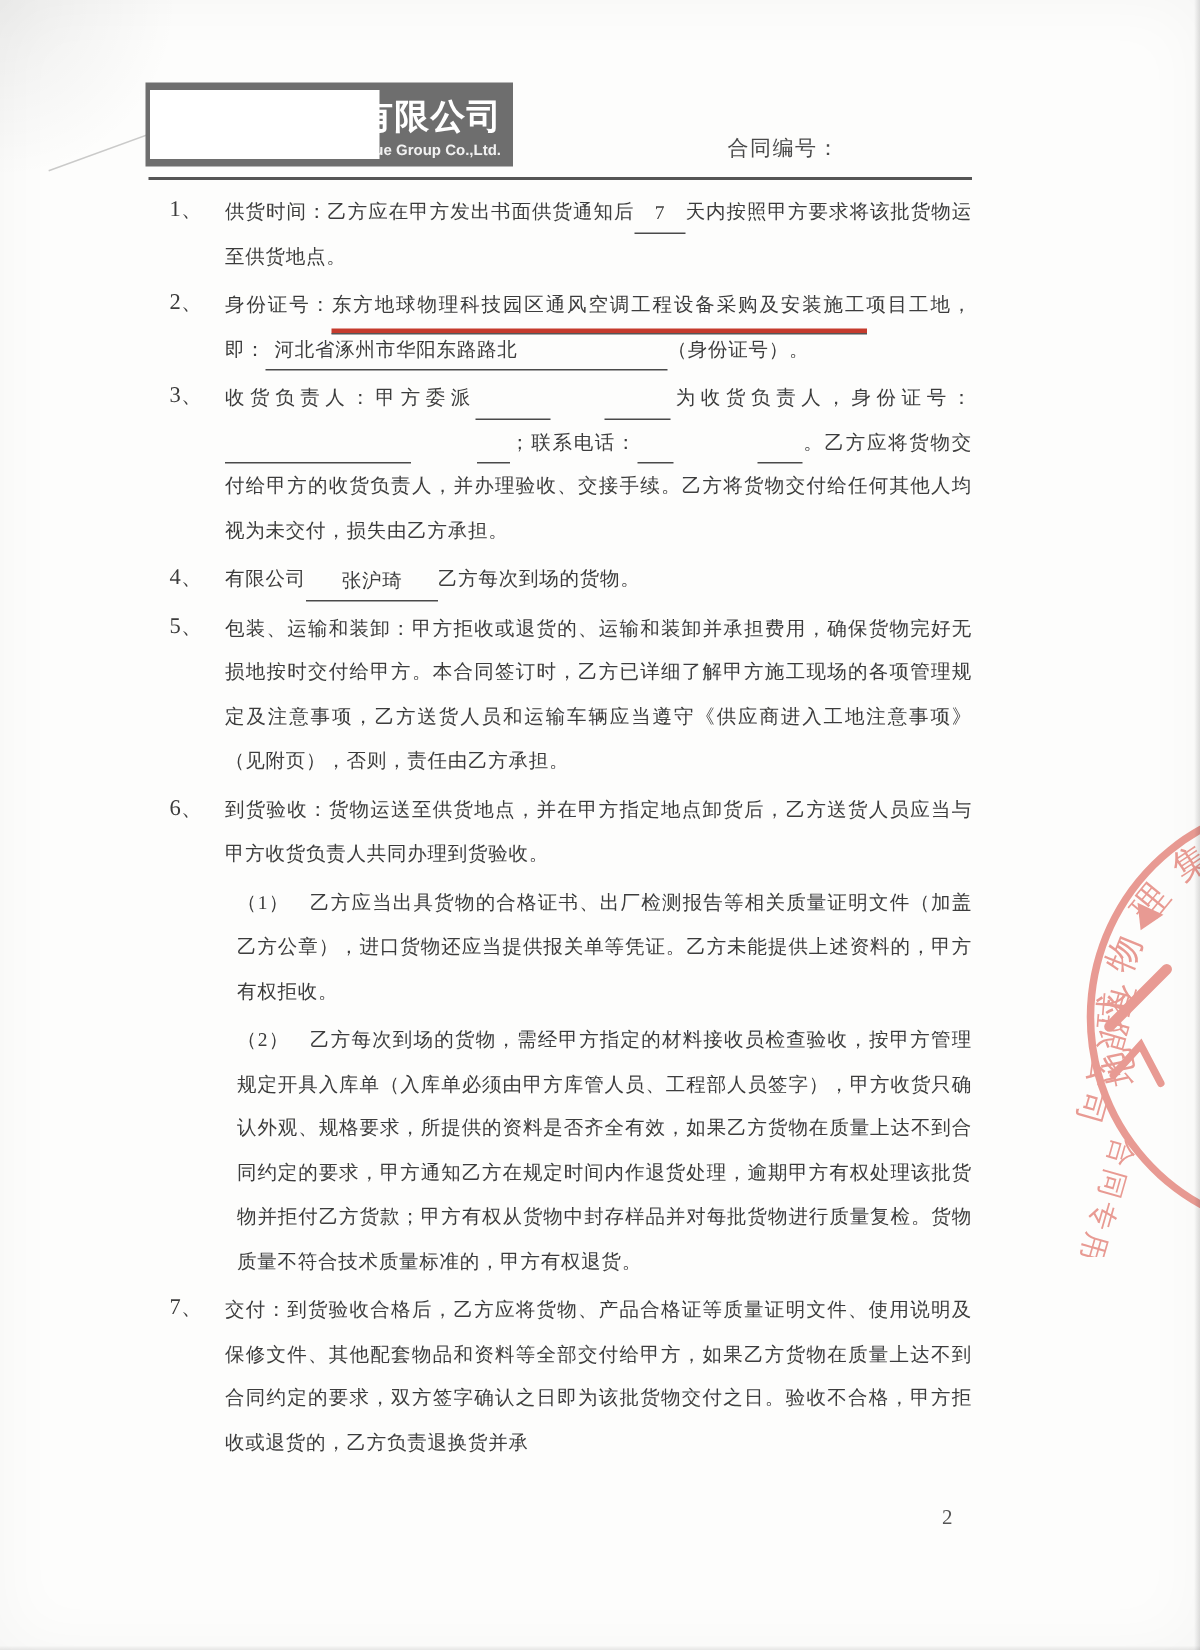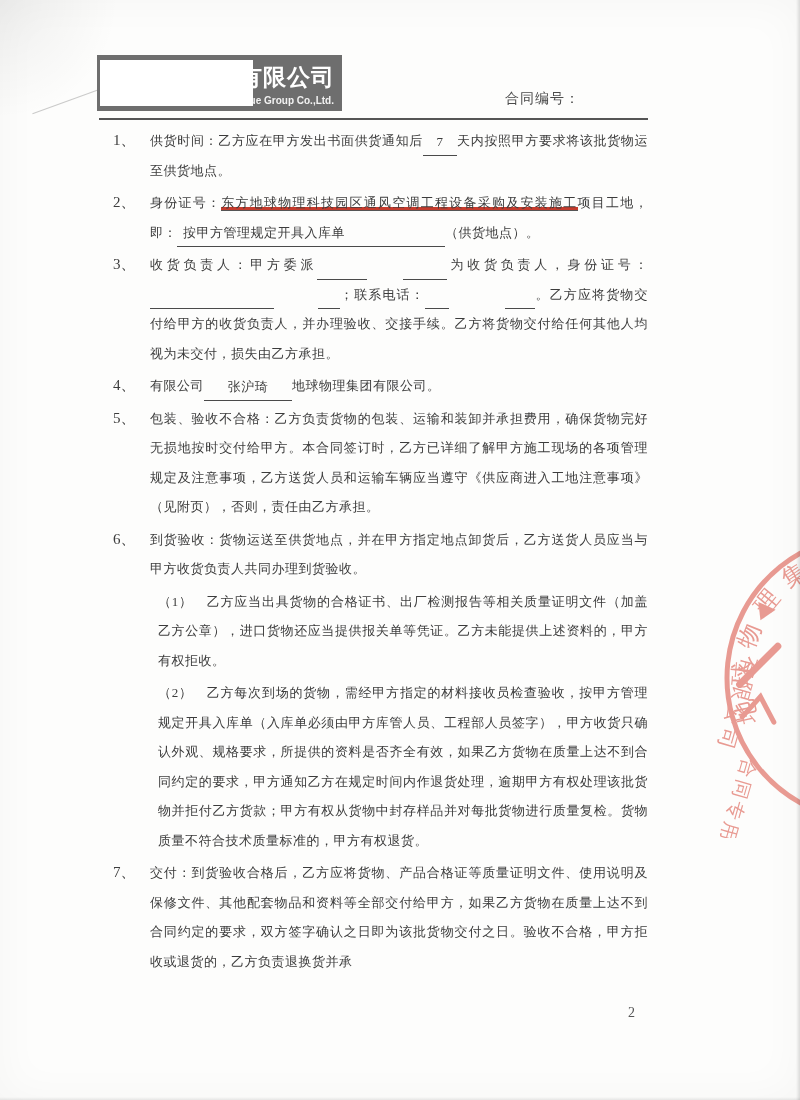--- a/index.html
+++ b/index.html
@@ -22,21 +22,21 @@
   }
   .logo-en{
     position:absolute;right:8px;bottom:5px;
     font-family:"Liberation Sans","DejaVu Sans",sans-serif;
     font-weight:bold;font-size:10px;color:#f2f2f2;white-space:nowrap;
   }
   .logo-redaction{
     position:absolute;left:3px;top:5px;width:153px;height:46px;background:#fff;
   }
   .contract-no{
-    position:absolute;left:505px;top:90px;font-size:14px;color:#4a4a4a;letter-spacing:1px;
+    position:absolute;left:485px;top:90px;font-size:14px;color:#4a4a4a;letter-spacing:1px;
   }
   .header-rule{
     position:absolute;left:99px;top:118px;width:549px;height:2px;background:#555;
   }
   
   .clauses{
     position:absolute;left:113px;top:126px;width:535px;
   }
   .clause{display:flex;margin-bottom:3px;}
   .clause-num{
@@ -49,21 +49,21 @@
   }
   .blank{
     display:inline-block;vertical-align:bottom;text-align:center;
     border-bottom:1px solid #4a4a4a;line-height:27px;white-space:nowrap;
   }
   .blank.left{text-align:left;padding-left:6px;}
   .gapsp{display:inline-block;}
   .u-red{
     border-bottom:1px solid #555;
     background:linear-gradient(#c53b2d,#c53b2d) left bottom/100% 3.5px no-repeat;
-    padding-bottom:0;
+    padding-bottom:12px;
   }
   
   .page-num{
     position:absolute;left:628px;top:1005px;font-size:14px;color:#555;
   }
   
   .stamp{position:absolute;left:705px;top:518px;pointer-events:none;}
   
   .scratch{
     position:absolute;left:28px;top:88px;width:148px;height:1px;
@@ -103,33 +103,33 @@
   <div class="contract-no">合同编号：</div>
   <div class="header-rule"></div>
 
   <div class="clauses">
       <div class="clause">
         <span class="clause-num">1、</span>
         <p class="clause-body"><span class="seg">供货时间：乙方应在甲方发出书面供货通知后</span><span class="blank" style="width: 34px;">7</span><span class="seg">天内按照甲方要求将该批货物运至供货地点。</span></p>
       </div>
       <div class="clause">
         <span class="clause-num">2、</span>
-        <p class="clause-body"><span class="seg">身份证号：</span><span class="u-red">东方地球物理科技园区通风空调工程设备采购及安装施工</span><span class="seg">项目工地，即：</span><span class="blank left" style="width: 262px;">按甲方管理规定开具入库单</span><span class="seg">（供货地点）。</span></p>
+        <p class="clause-body"><span class="seg">身份证号：</span><span class="u-red">东方地球物理科技园区通风空调工程设备采购及安装施工</span><span class="seg">项目工地，即：</span><span class="blank left" style="width: 262px;">河北省涿州市华阳东路路北</span><span class="seg">（身份证号）。</span></p>
       </div>
       <div class="clause">
         <span class="clause-num">3、</span>
         <p class="clause-body"><span class="seg">收货负责人：甲方委派</span><span class="blank" style="width: 50px;"></span><span class="gapsp" style="width: 36px;">&nbsp;</span><span class="blank" style="width: 44px;"></span><span class="seg">为收货负责人，身份证号：</span><span class="blank" style="width: 124px;"></span><span class="gapsp" style="width: 44px;">&nbsp;</span><span class="blank" style="width: 22px;"></span><span class="seg">；联系电话：</span><span class="blank" style="width: 24px;"></span><span class="gapsp" style="width: 56px;">&nbsp;</span><span class="blank" style="width: 30px;"></span><span class="seg">。乙方应将货物交付给甲方的收货负责人，并办理验收、交接手续。乙方将货物交付给任何其他人均视为未交付，损失由乙方承担。</span></p>
       </div>
       <div class="clause">
         <span class="clause-num">4、</span>
-        <p class="clause-body"><span class="seg">有限公司</span><span class="blank" style="width: 88px;">张沪琦</span><span class="seg">地球物理集团有限公司。</span></p>
+        <p class="clause-body"><span class="seg">有限公司</span><span class="blank" style="width: 88px;">张沪琦</span><span class="seg">乙方每次到场的货物。</span></p>
       </div>
       <div class="clause">
         <span class="clause-num">5、</span>
-        <p class="clause-body"><span class="seg">包装、验收不合格：乙方负责货物的包装、运输和装卸并承担费用，确保货物完好无损地按时交付给甲方。本合同签订时，乙方已详细了解甲方施工现场的各项管理规定及注意事项，乙方送货人员和运输车辆应当遵守《供应商进入工地注意事项》（见附页），否则，责任由乙方承担。</span></p>
+        <p class="clause-body"><span class="seg">包装、运输和装卸：甲方拒收或退货的、运输和装卸并承担费用，确保货物完好无损地按时交付给甲方。本合同签订时，乙方已详细了解甲方施工现场的各项管理规定及注意事项，乙方送货人员和运输车辆应当遵守《供应商进入工地注意事项》（见附页），否则，责任由乙方承担。</span></p>
       </div>
       <div class="clause">
         <span class="clause-num">6、</span>
         <p class="clause-body"><span class="seg">到货验收：货物运送至供货地点，并在甲方指定地点卸货后，乙方送货人员应当与甲方收货负责人共同办理到货验收。</span></p>
       </div>
       <div class="clause sub">
         <p class="clause-body"><span class="seg">（1）　乙方应当出具货物的合格证书、出厂检测报告等相关质量证明文件（加盖乙方公章），进口货物还应当提供报关单等凭证。乙方未能提供上述资料的，甲方有权拒收。</span></p>
       </div>
       <div class="clause sub">
         <p class="clause-body"><span class="seg">（2）　乙方每次到场的货物，需经甲方指定的材料接收员检查验收，按甲方管理规定开具入库单（入库单必须由甲方库管人员、工程部人员签字），甲方收货只确认外观、规格要求，所提供的资料是否齐全有效，如果乙方货物在质量上达不到合同约定的要求，甲方通知乙方在规定时间内作退货处理，逾期甲方有权处理该批货物并拒付乙方货款；甲方有权从货物中封存样品并对每批货物进行质量复检。货物质量不符合技术质量标准的，甲方有权退货。</span></p>

